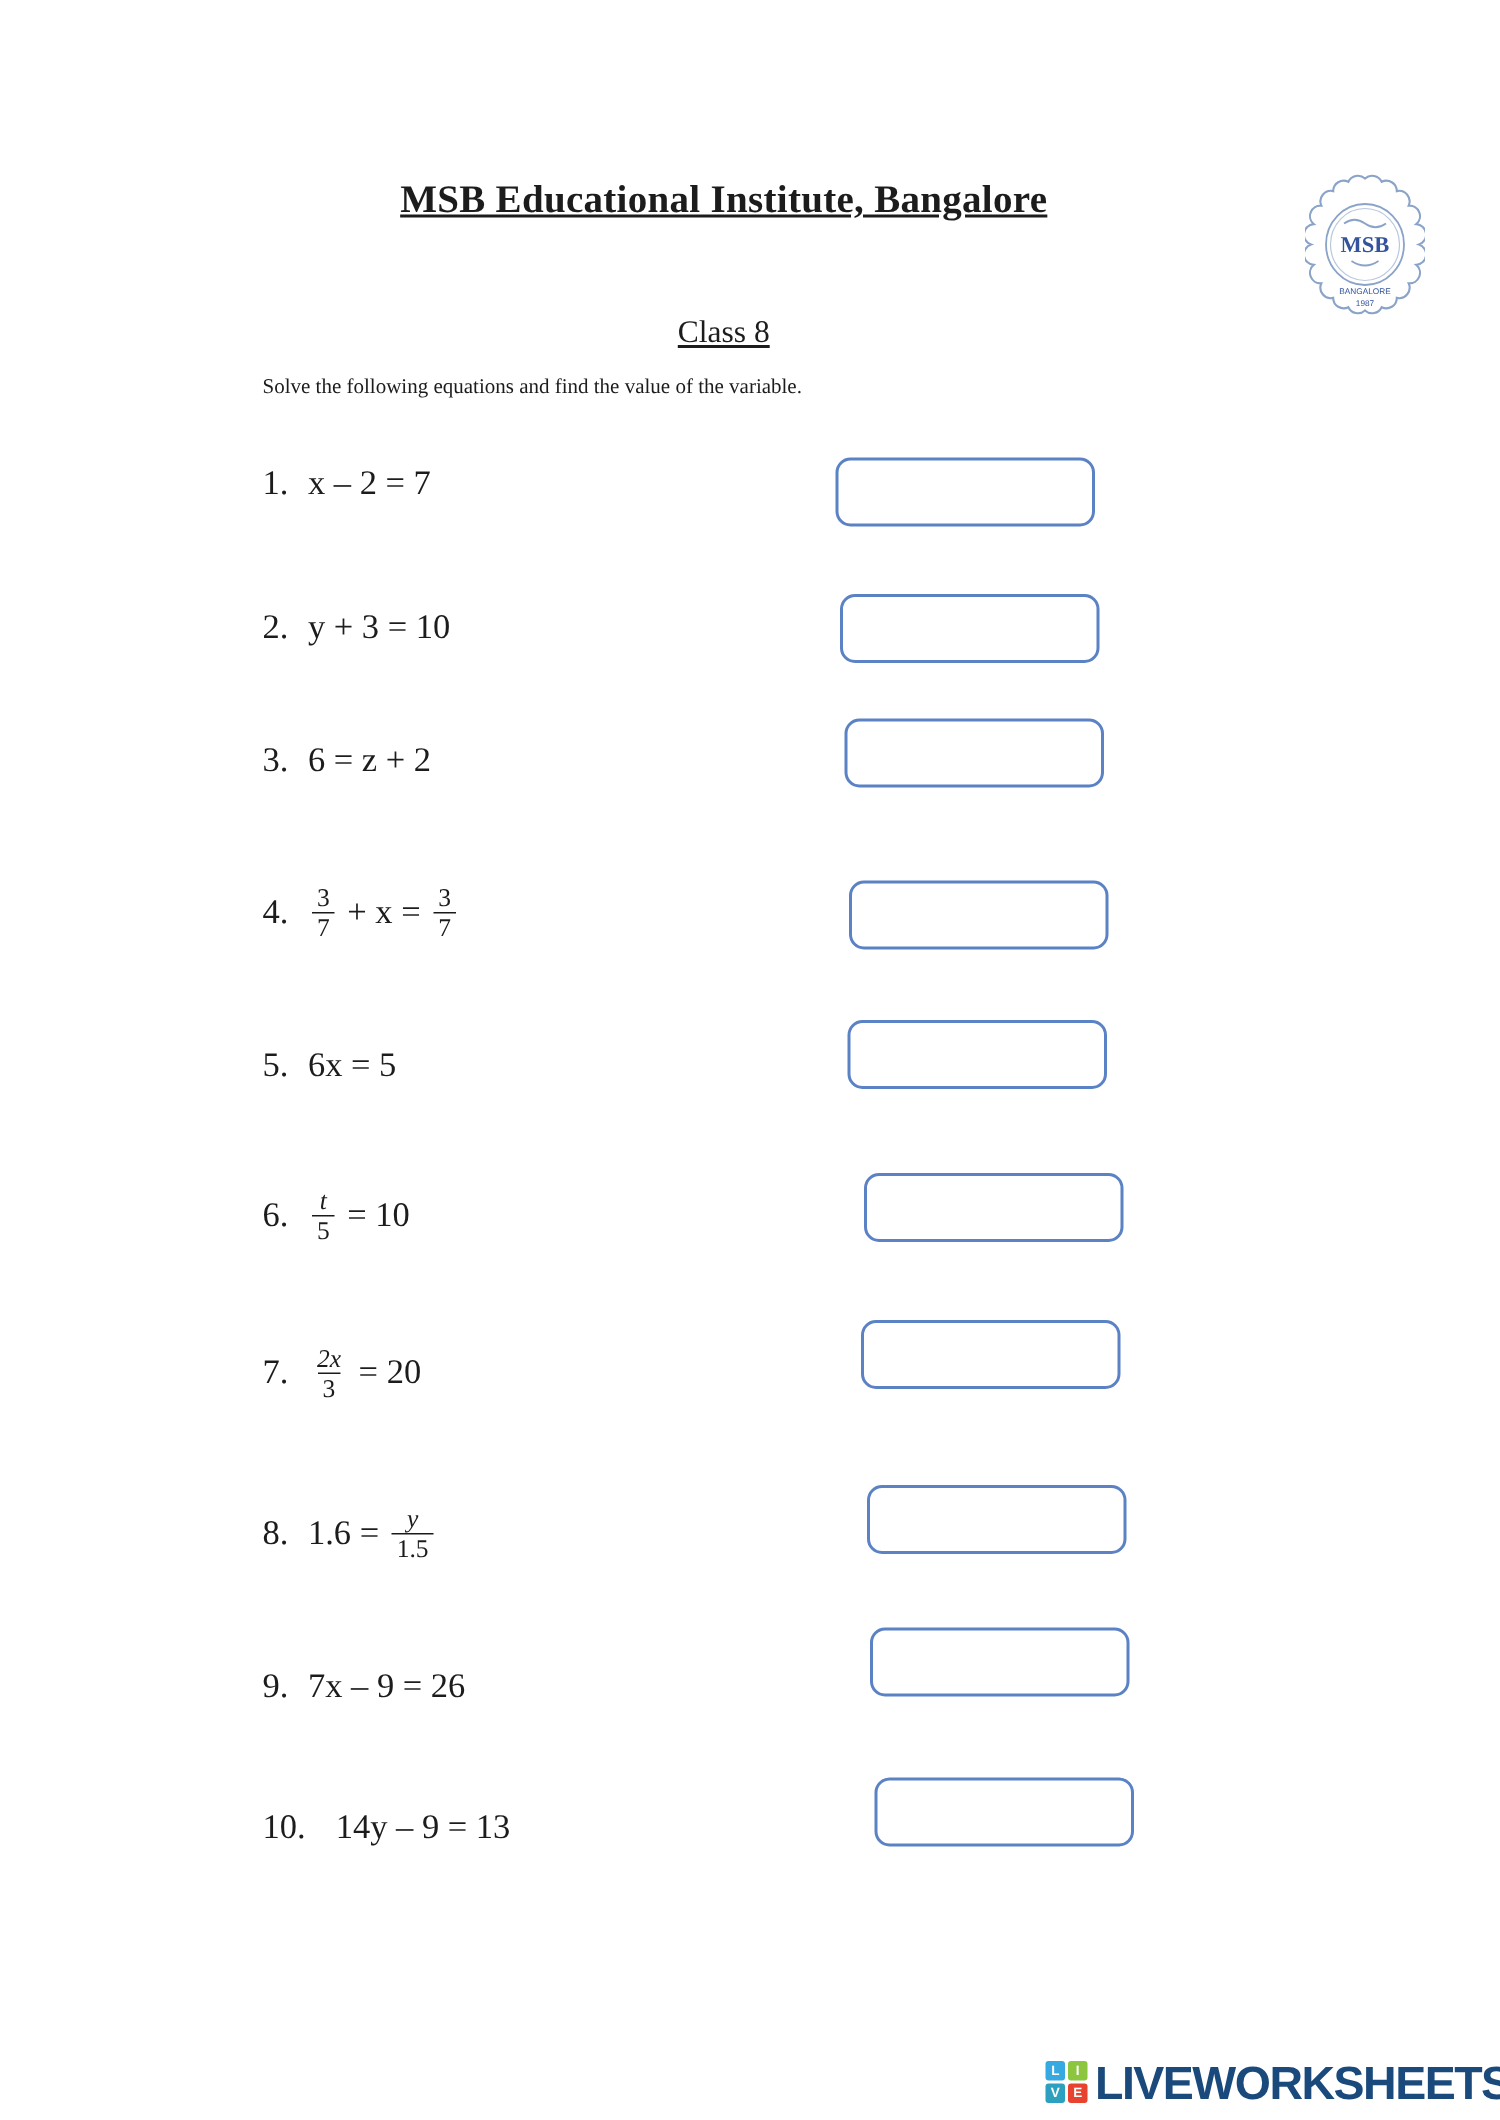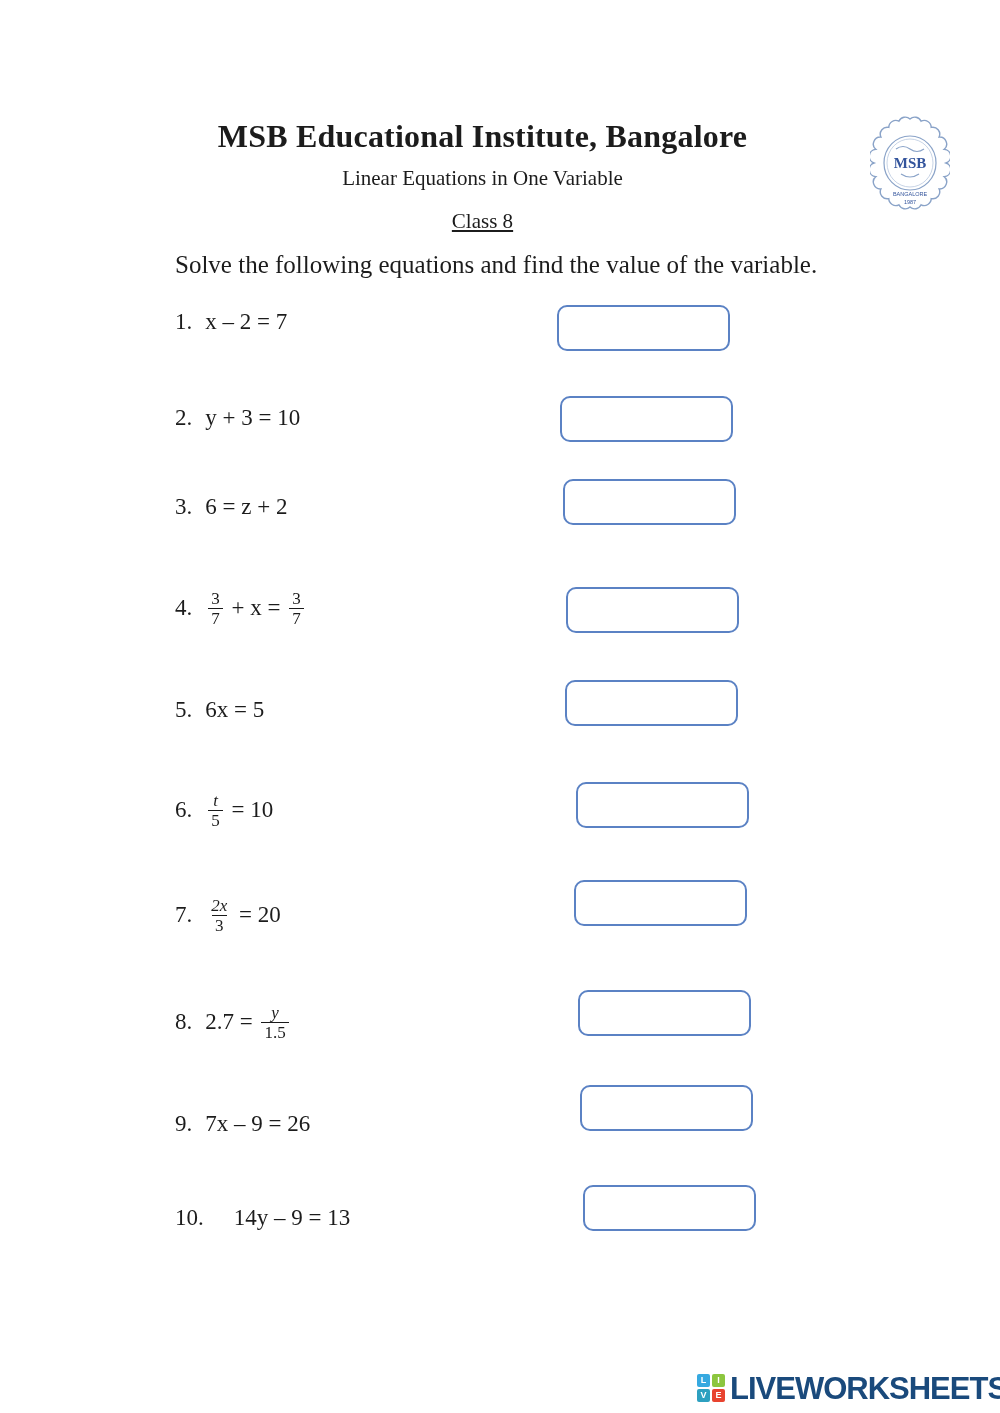--- a/index.html
+++ b/index.html
@@ -5,24 +5,24 @@
   html,body{margin:0;padding:0;background:#fff;}
   #page{
     position:relative;
     width:1000px;height:1413px;
     background:#ffffff;
     font-family:"Liberation Serif", serif;
     color:#1c1c1c;
     overflow:hidden;
   }
   .hdr{position:absolute;left:175px;width:615px;text-align:center;}
-  #title{top:118px;font-size:32px;font-weight:bold;letter-spacing:.2px;}
+  #title{top:118px;font-size:26px;font-weight:bold;letter-spacing:.2px;text-decoration:underline;}
   #subtitle{top:166px;font-size:21px;}
   #classline{top:209px;font-size:21px;text-decoration:underline;}
-  #instruction{position:absolute;left:175px;top:251px;font-size:25px;}
+  #instruction{position:absolute;left:175px;top:251px;font-size:14px;}
   .prow{
     position:absolute;left:175px;height:64px;
     display:flex;align-items:center;
     font-size:23px;white-space:pre;
   }
   .pnum{display:inline-block;}
   .eq{display:flex;align-items:center;}
   .frac{
     display:inline-flex;flex-direction:column;align-items:center;
     font-size:17px;line-height:19px;margin:0 3px;
@@ -52,21 +52,20 @@
     font-family:"Liberation Sans",sans-serif;font-weight:bold;
     font-size:31px;line-height:30px;letter-spacing:-1px;
   }
 </style>
 </head>
 <body>
 
 <div id="page">
 
   <div class="hdr" id="title">MSB Educational Institute, Bangalore</div>
-  <div class="hdr" id="subtitle">Linear Equations in One Variable</div>
   <div class="hdr" id="classline">Class 8</div>
   <div id="instruction">Solve the following equations and find the value of the variable.</div>
 
   <svg id="seal" width="80" height="94" viewBox="0 0 80 94">
     <path id="scallop-path" fill="none" stroke="#8aa3c8" stroke-width="1.4" d="M 40.0 3.0 A 7 7 0 0 1 51.1 5.2 A 7 7 0 0 1 61.2 11.4 A 7 7 0 0 1 69.1 21.1 A 7 7 0 0 1 74.2 33.4 A 7 7 0 0 1 76.0 47.0 A 7 7 0 0 1 74.2 60.6 A 7 7 0 0 1 69.1 72.9 A 7 7 0 0 1 61.2 82.6 A 7 7 0 0 1 51.1 88.8 A 7 7 0 0 1 40.0 91.0 A 7 7 0 0 1 28.9 88.8 A 7 7 0 0 1 18.8 82.6 A 7 7 0 0 1 10.9 72.9 A 7 7 0 0 1 5.8 60.6 A 7 7 0 0 1 4.0 47.0 A 7 7 0 0 1 5.8 33.4 A 7 7 0 0 1 10.9 21.1 A 7 7 0 0 1 18.8 11.4 A 7 7 0 0 1 28.9 5.2 A 7 7 0 0 1 40.0 3.0 Z"></path>
     <ellipse cx="40" cy="47" rx="26" ry="27" fill="none" stroke="#8aa3c8" stroke-width="1.2"></ellipse>
     <ellipse cx="40" cy="47" rx="23" ry="24" fill="none" stroke="#b9c8de" stroke-width="0.8"></ellipse>
     <path d="M26 33 q7 -5 14 0 q7 5 14 0" fill="none" stroke="#8aa3c8" stroke-width="1.2"></path>
     <text x="40" y="52" text-anchor="middle" font-family="Liberation Serif, serif" font-size="15" font-weight="bold" fill="#33549c">MSB</text>
     <path d="M31 58 q9 6 18 0" fill="none" stroke="#8aa3c8" stroke-width="1.2"></path>
@@ -75,23 +74,23 @@
   </svg>
 
   <div id="problems-root">
       <div class="prow" style="top: 290px;"><span class="pnum" style="margin-right: 13px;">1.</span><span class="eq"><span>x – 2 = 7</span></span></div>
       <div class="prow" style="top: 386px;"><span class="pnum" style="margin-right: 13px;">2.</span><span class="eq"><span>y + 3 = 10</span></span></div>
       <div class="prow" style="top: 475px;"><span class="pnum" style="margin-right: 13px;">3.</span><span class="eq"><span>6 = z + 2</span></span></div>
       <div class="prow" style="top: 576px;"><span class="pnum" style="margin-right: 13px;">4.</span><span class="eq"><span class="frac"><span class="num">3</span><span class="den">7</span></span><span> + x = </span><span class="frac"><span class="num">3</span><span class="den">7</span></span></span></div>
       <div class="prow" style="top: 678px;"><span class="pnum" style="margin-right: 13px;">5.</span><span class="eq"><span>6x = 5</span></span></div>
       <div class="prow" style="top: 778px;"><span class="pnum" style="margin-right: 13px;">6.</span><span class="eq"><span class="frac it"><span class="num">t</span><span class="den">5</span></span><span> = 10</span></span></div>
       <div class="prow" style="top: 883px;"><span class="pnum" style="margin-right: 13px;">7.</span><span class="eq"><span class="frac it"><span class="num">2x</span><span class="den">3</span></span><span> = 20</span></span></div>
-      <div class="prow" style="top: 990px;"><span class="pnum" style="margin-right: 13px;">8.</span><span class="eq"><span>2.7 = </span><span class="frac it"><span class="num">y</span><span class="den">1.5</span></span></span></div>
+      <div class="prow" style="top: 990px;"><span class="pnum" style="margin-right: 13px;">8.</span><span class="eq"><span>1.6 = </span><span class="frac it"><span class="num">y</span><span class="den">1.5</span></span></span></div>
       <div class="prow" style="top: 1092px;"><span class="pnum" style="margin-right: 13px;">9.</span><span class="eq"><span>7x – 9 = 26</span></span></div>
-      <div class="prow" style="top: 1186px;"><span class="pnum" style="margin-right: 30px; font-family: Liberation Serif, serif;">10.</span><span class="eq"><span>14y – 9 = 13</span></span></div>
+      <div class="prow" style="top: 1186px;"><span class="pnum" style="margin-right: 20px; font-family: Liberation Serif, serif;">10.</span><span class="eq"><span>14y – 9 = 13</span></span></div>
     </div>
 
   <div id="lw-squares">
       <div class="sq" style="background: rgb(54, 169, 224);">L</div>
       <div class="sq" style="background: rgb(140, 198, 62);">I</div>
       <div class="sq" style="background: rgb(45, 160, 192);">V</div>
       <div class="sq" style="background: rgb(232, 67, 47);">E</div>
     </div>
   <div id="lw-text" style="color: rgb(26, 74, 124);">LIVEWORKSHEETS</div>
 

